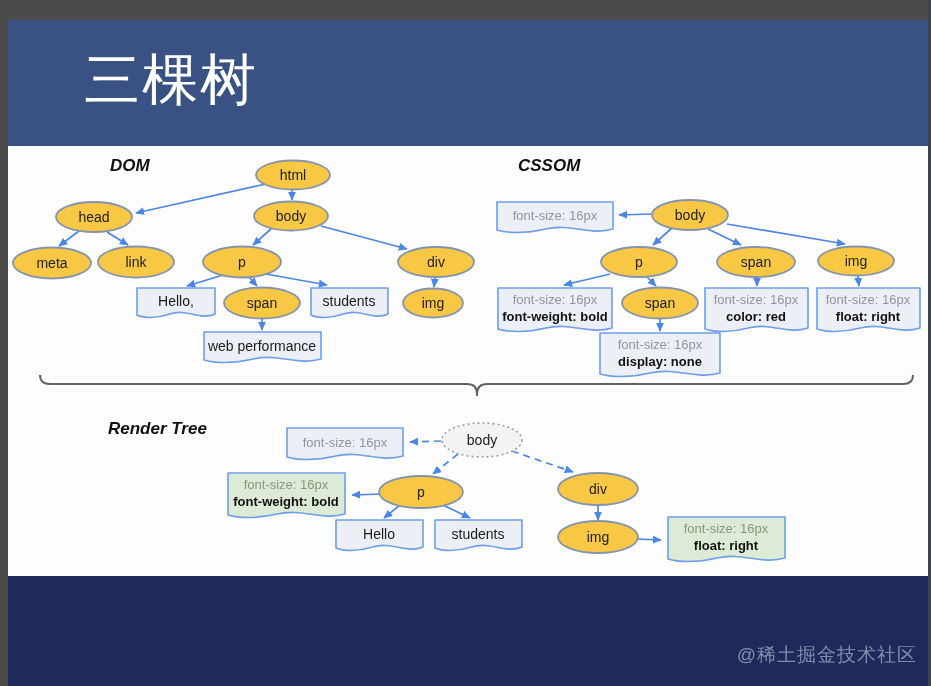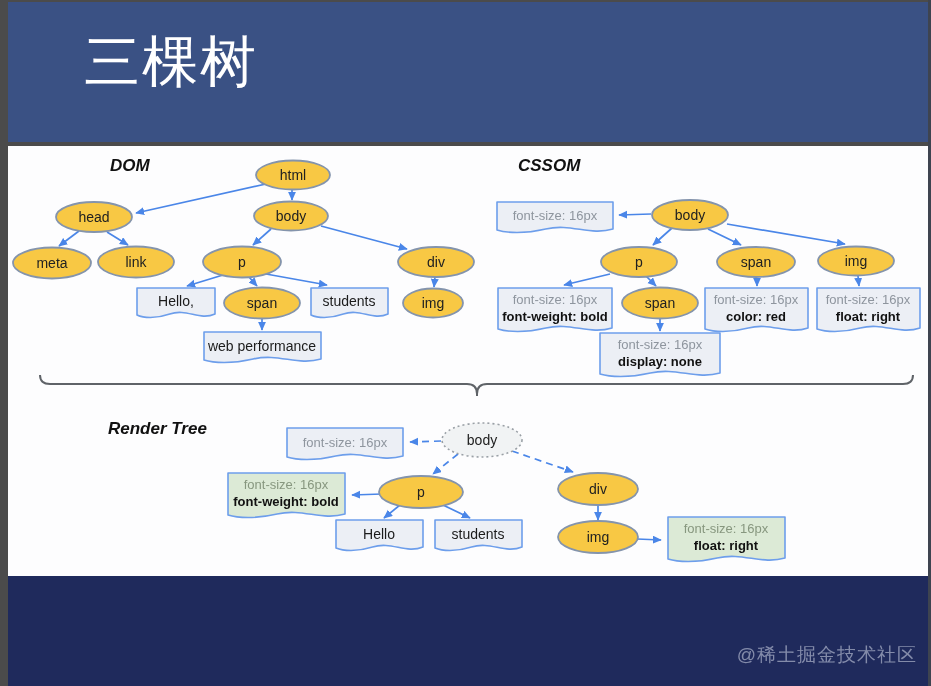--- a/index.html
+++ b/index.html
@@ -2,21 +2,21 @@
 <html><head>
 <meta charset="utf-8">
 <style>
   html,body{margin:0;padding:0;}
   body{
     width:931px;height:686px;position:relative;overflow:hidden;
     background:#4B4B4B;
     font-family:"Liberation Sans","DejaVu Sans",sans-serif;
   }
   .header{
-    position:absolute;left:8px;top:2px;width:921px;height:140px;
+    position:absolute;left:8px;top:20px;width:921px;height:140px;
     background:#3A5184;
   }
   .slide-title{
     color:#FFFFFF;font-size:56px;font-weight:400;letter-spacing:2px;
     padding:28px 0 0 76px;line-height:1.15;
   }
   .content{
     position:absolute;left:8px;top:146px;width:921px;height:430px;
     background:#FDFDFE;
   }

